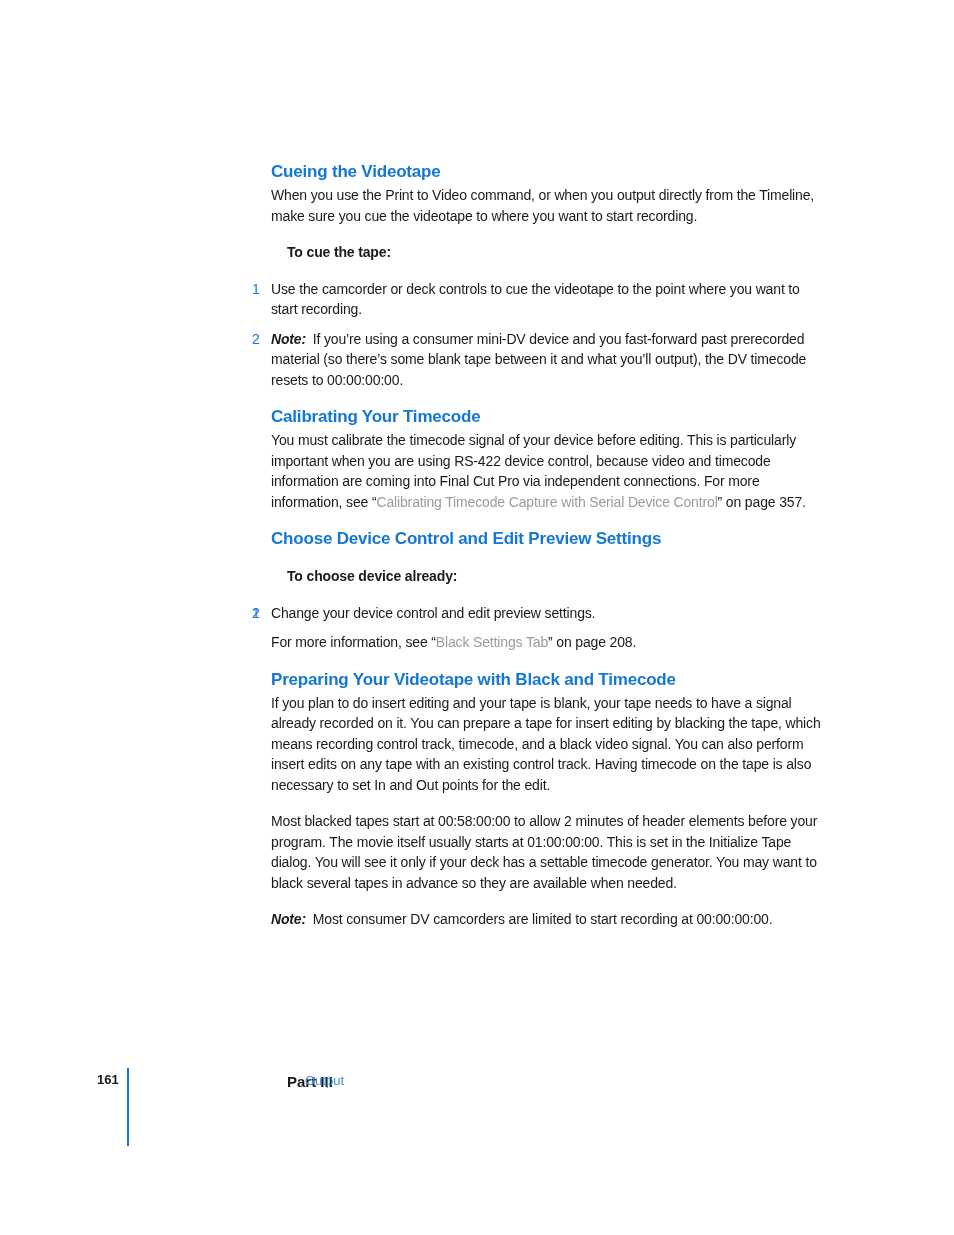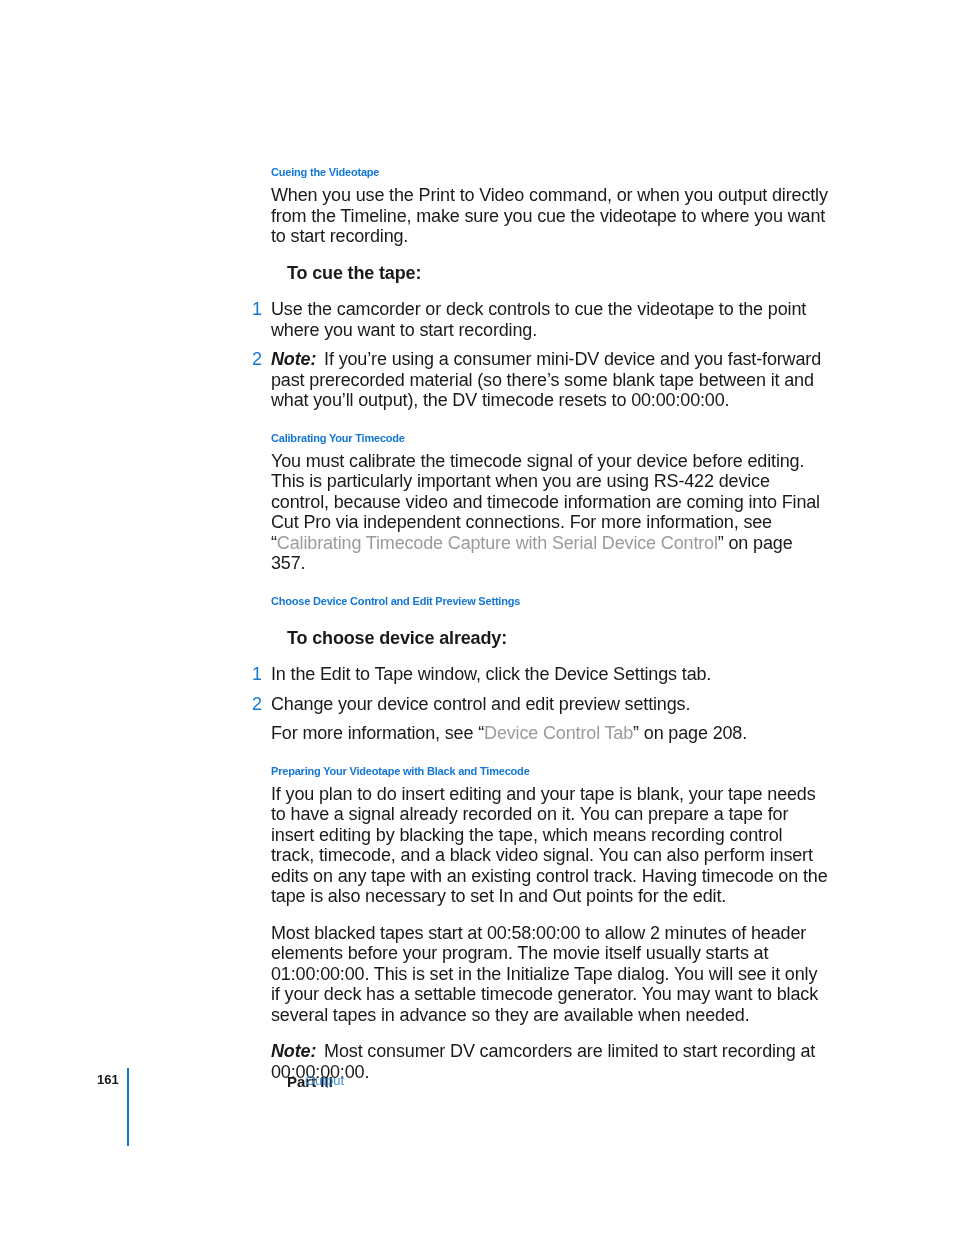--- a/index.html
+++ b/index.html
@@ -7,28 +7,28 @@
   body {
     width: 954px; height: 1235px; position: relative; overflow: hidden;
     font-family: "Liberation Sans", sans-serif;
     color: var(--body-text, #1a1a1a);
     -webkit-font-smoothing: antialiased;
   }
   .content {
     position: absolute; left: 271px; top: 161px; width: 557px;
   }
   .heading {
-    font-size: 11px; font-weight: bold; line-height: 22px;
+    font-size: 17px; font-weight: bold; line-height: 22px;
     color: var(--heading-blue, #1377d4);
     letter-spacing: -0.2px;
     margin: 0 0 2px 0;
   }
   .section + .section .heading { margin-top: 12px; }
   .para, .subhead, .list-item {
-    font-size: 18px; line-height: 20.5px; letter-spacing: -0.15px;
+    font-size: 14px; line-height: 20.5px; letter-spacing: -0.15px;
   }
   .para { margin: 0 0 16px 0; }
   .subhead { font-weight: bold; margin: 16px; }
   .list-item { position: relative; margin: 0 0 9px 0; }
   .list-item + .para { margin-top: 4px; }
   .list-num {
     position: absolute; left: -19px; top: 0;
     color: var(--heading-blue, #1377d4);
   }
   .note-label { font-weight: bold; font-style: italic; margin-right: 3px; margin-top: 48px; }
@@ -67,23 +67,23 @@
       <div class="list-item"><span class="list-num">2</span></div>
       <div class="para"><span class="note-label">Note:</span><span class="plain"> If you’re using a consumer mini-DV device and you fast-forward past prerecorded material (so there’s some blank tape between it and what you’ll output), the DV timecode resets to 00:00:00:00.</span></div>
     </section>
     <section class="section">
       <h2 class="heading">Calibrating Your Timecode</h2>
       <div class="para"><span class="plain">You must calibrate the timecode signal of your device before editing. This is particularly important when you are using RS-422 device control, because video and timecode information are coming into Final Cut Pro via independent connections. For more information, see “</span><a class="crossref">Calibrating Timecode Capture with Serial Device Control</a><span class="plain">” on page 357.</span></div>
     </section>
     <section class="section">
       <h2 class="heading">Choose Device Control and Edit Preview Settings</h2>
       <div class="subhead"><span class="plain">To choose device already:</span></div>
-      <div class="list-item"><span class="list-num">1</span><span class="list-text"><span class="plain">In the Edit to Tape window, click the Device Settings tab.</span></span></div>
+      <div class="list-item"><span class="list-num">1</span></div>
       <div class="list-item"><span class="list-num">2</span><span class="list-text"><span class="plain">Change your device control and edit preview settings.</span></span></div>
-      <div class="para"><span class="plain">For more information, see “</span><a class="crossref">Device Control Tab</a><span class="plain">” on page 208.</span></div>
+      <div class="para"><span class="plain">For more information, see “</span><a class="crossref">Black Settings Tab</a><span class="plain">” on page 208.</span></div>
     </section>
     <section class="section">
       <h2 class="heading">Preparing Your Videotape with Black and Timecode</h2>
       <div class="para"><span class="plain">If you plan to do insert editing and your tape is blank, your tape needs to have a signal already recorded on it. You can prepare a tape for insert editing by </span><span class="italic">blacking</span><span class="plain"> the tape, which means recording control track, timecode, and a black video signal. You can also perform insert edits on any tape with an existing control track. Having timecode on the tape is also necessary to set In and Out points for the edit.</span></div>
       <div class="para"><span class="plain">Most blacked tapes start at 00:58:00:00 to allow 2 minutes of header elements before your program. The movie itself usually starts at 01:00:00:00. This is set in the Initialize Tape dialog. You will see it only if your deck has a settable timecode generator. You may want to black several tapes in advance so they are available when needed.</span></div>
       <div class="para"><span class="note-label">Note:</span><span class="plain"> Most consumer DV camcorders are limited to start recording at 00:00:00:00.</span></div>
     </section>
   </main>
 
 <span class="page-num">161</span>

